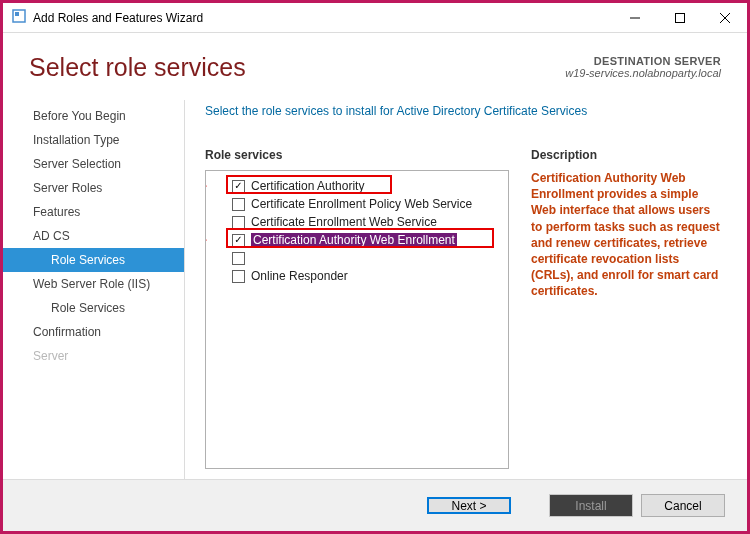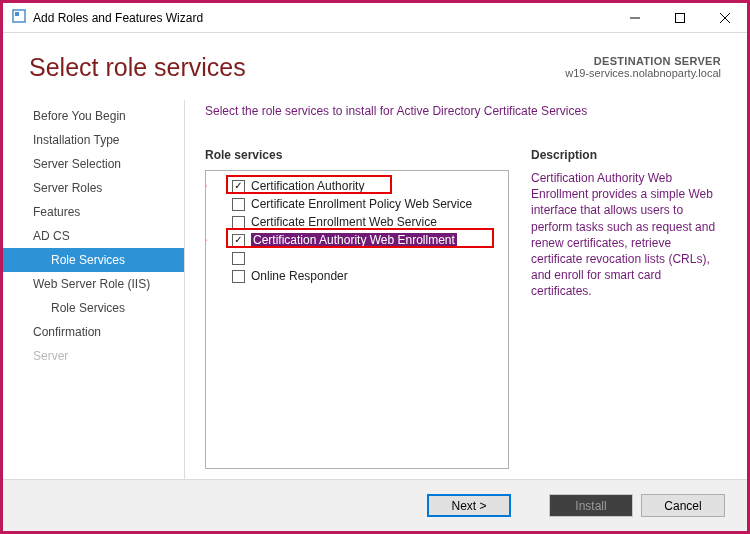--- a/index.html
+++ b/index.html
@@ -9,52 +9,52 @@
   .titlebar { display: flex; align-items: center; height: 30px; background: #fff; border-bottom: 1px solid #dcdcdc; font-size: 12px; }
   .titlebar .icon-sq { margin-left: 8px; margin-right: 6px; }
   .titlebar .title-text { flex: 1; color: #000; }
   .win-btns { display: flex; height: 100%; }
   .win-btn { width: 45px; height: 100%; display: flex; align-items: center; justify-content: center; color: #000; }
 
   .header-area { position: relative; padding: 20px 26px 18px 26px; }
   .page-title { font-size: 25px; font-weight: 300; color: #7f1d1d; }
   .dest-block { position: absolute; right: 26px; top: 22px; text-align: right; color: #595959; font-size: 11px; }
   .dest-block .label { letter-spacing: 0.3px; font-weight: bold; }
-  .dest-block .val { font-size: 11px; color: #595959; }
+  .dest-block .val { font-size: 11px; color: #595959; font-style: italic; }
 
   .body-area { display: flex; flex: 1; min-height: 0; }
   .nav { width: 182px; border-right: 1px solid #dcdcdc; padding-top: 4px; }
   .nav-item { padding: 5px 0 5px 30px; font-size: 12px; color: #444; white-space: nowrap; }
   .nav-sub { padding-left: 48px; }
   .nav-item.selected { background: #2d92d6; color: #fff; }
   .nav-item.disabled { color: #b8b8b8; }
 
   .main { flex: 1; display: flex; padding: 4px 26px 10px 20px; gap: 20px; flex-direction: column; }
-  .instruction { font-size: 12px; color: #701a75; margin-bottom: 10px; }
+  .instruction { font-size: 12px; color: #0369a1; margin-bottom: 10px; }
   .cols { display: flex; gap: 22px; flex: 1; min-height: 0; }
   .col-left { flex: 1; display: flex; flex-direction: column; }
   .col-right { width: 190px; }
   .subhdr { font-weight: bold; font-size: 12px; margin-bottom: 8px; }
 
   .listbox { position: relative; flex: 1; border: 1px solid #b0b0b0; background: #fff; padding: 6px 4px; overflow: hidden; }
   .li-row { display: flex; align-items: center; height: 18px; padding-left: 22px; gap: 6px; font-size: 12px; color: #222; white-space: nowrap; position: relative; }
   .chk { width: 13px; height: 13px; border: 1px solid #606060; background: #fff; display: inline-flex; align-items: center; justify-content: center; font-size: 10px; line-height: 1; color: #000; }
   .li-row.selected .label-span { background: #701a75; color: #fff; outline: 1px dotted #fff; padding: 0 2px; }
   .hl-box { position: absolute; border: 2px solid #e60000; pointer-events: none; }
   .hl-box.box1 { left: 20px; top: 4px; width: 166px; height: 19px; }
   .hl-box.box2 { left: 20px; top: 57px; width: 268px; height: 20px; }
 
   .arrow { position: absolute; left: -30px; color: #e60000; font-size: 16px; display: flex; align-items: center; }
   .arrow svg { width: 30px; height: 12px; }
 
-  .desc-text { font-size: 12px; color: #701a75; line-height: 1.35; }
+  .desc-text { font-size: 12px; color: #c2410c; line-height: 1.35; font-weight: bold; }
 
   .footer { height: 52px; border-top: 1px solid #dcdcdc; background: #f0f0f0; display: flex; align-items: center; justify-content: flex-end; padding: 0 22px; gap: 8px; }
   .btn { width: 84px; height: 23px; border: 1px solid #adadad; background: #e1e1e1; font-size: 12px; color: #000; display: inline-flex; align-items: center; justify-content: center; cursor: default; }
-  .btn.default { border: 2px solid #0078d7; width: 84px; height: 23px; }
+  .btn.default { border: 2px solid #0078d7; width: 84px; height: 17px; }
   .btn.disabled { color: #9a9a9a; background: #404040; border-color: #c8c8c8; }
   .btn-gap { width: 22px; }
 
 </style>
 </head>
 <body>
 
 <div class="window">
 
   <div class="titlebar">

